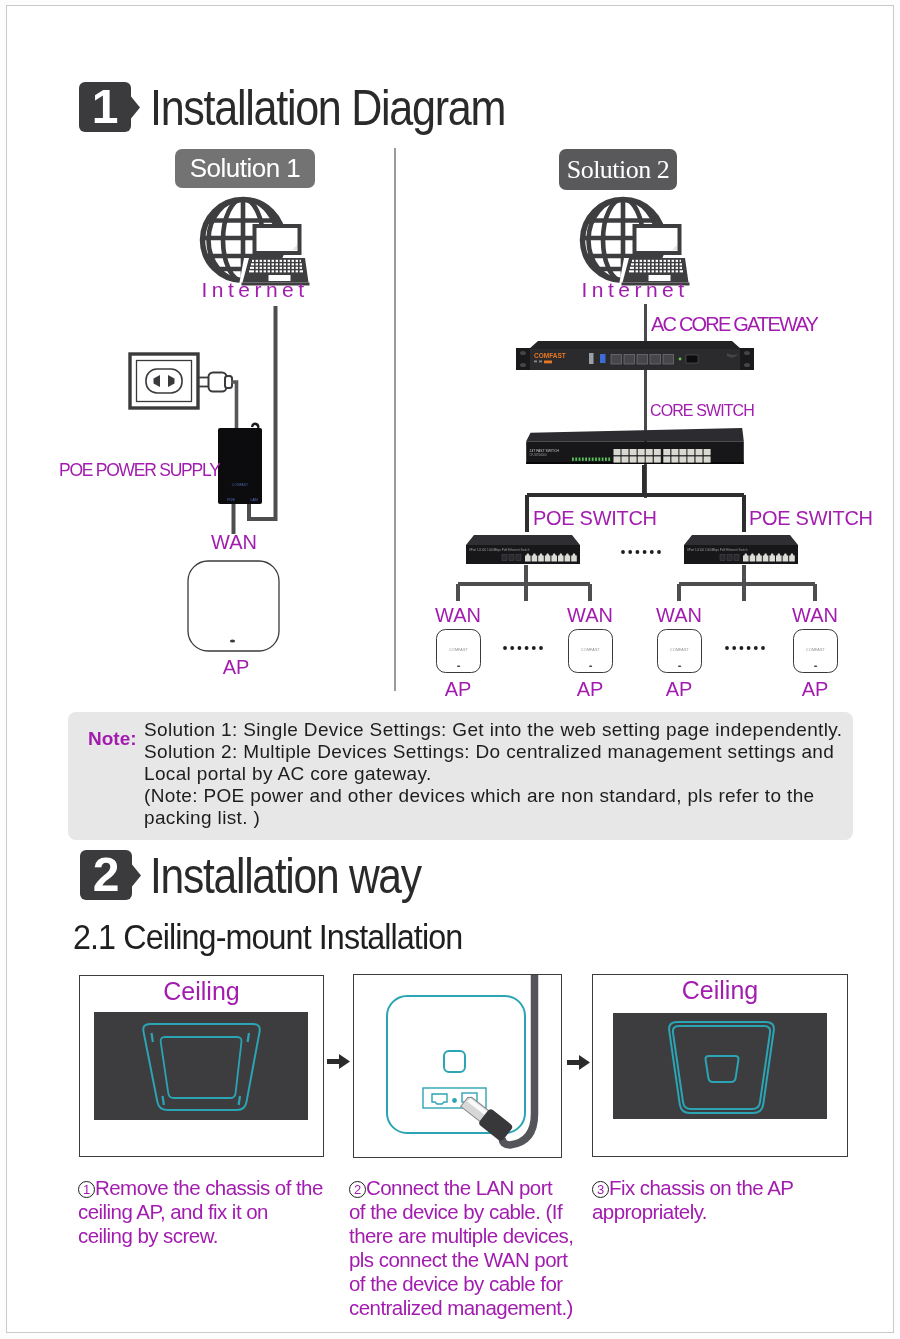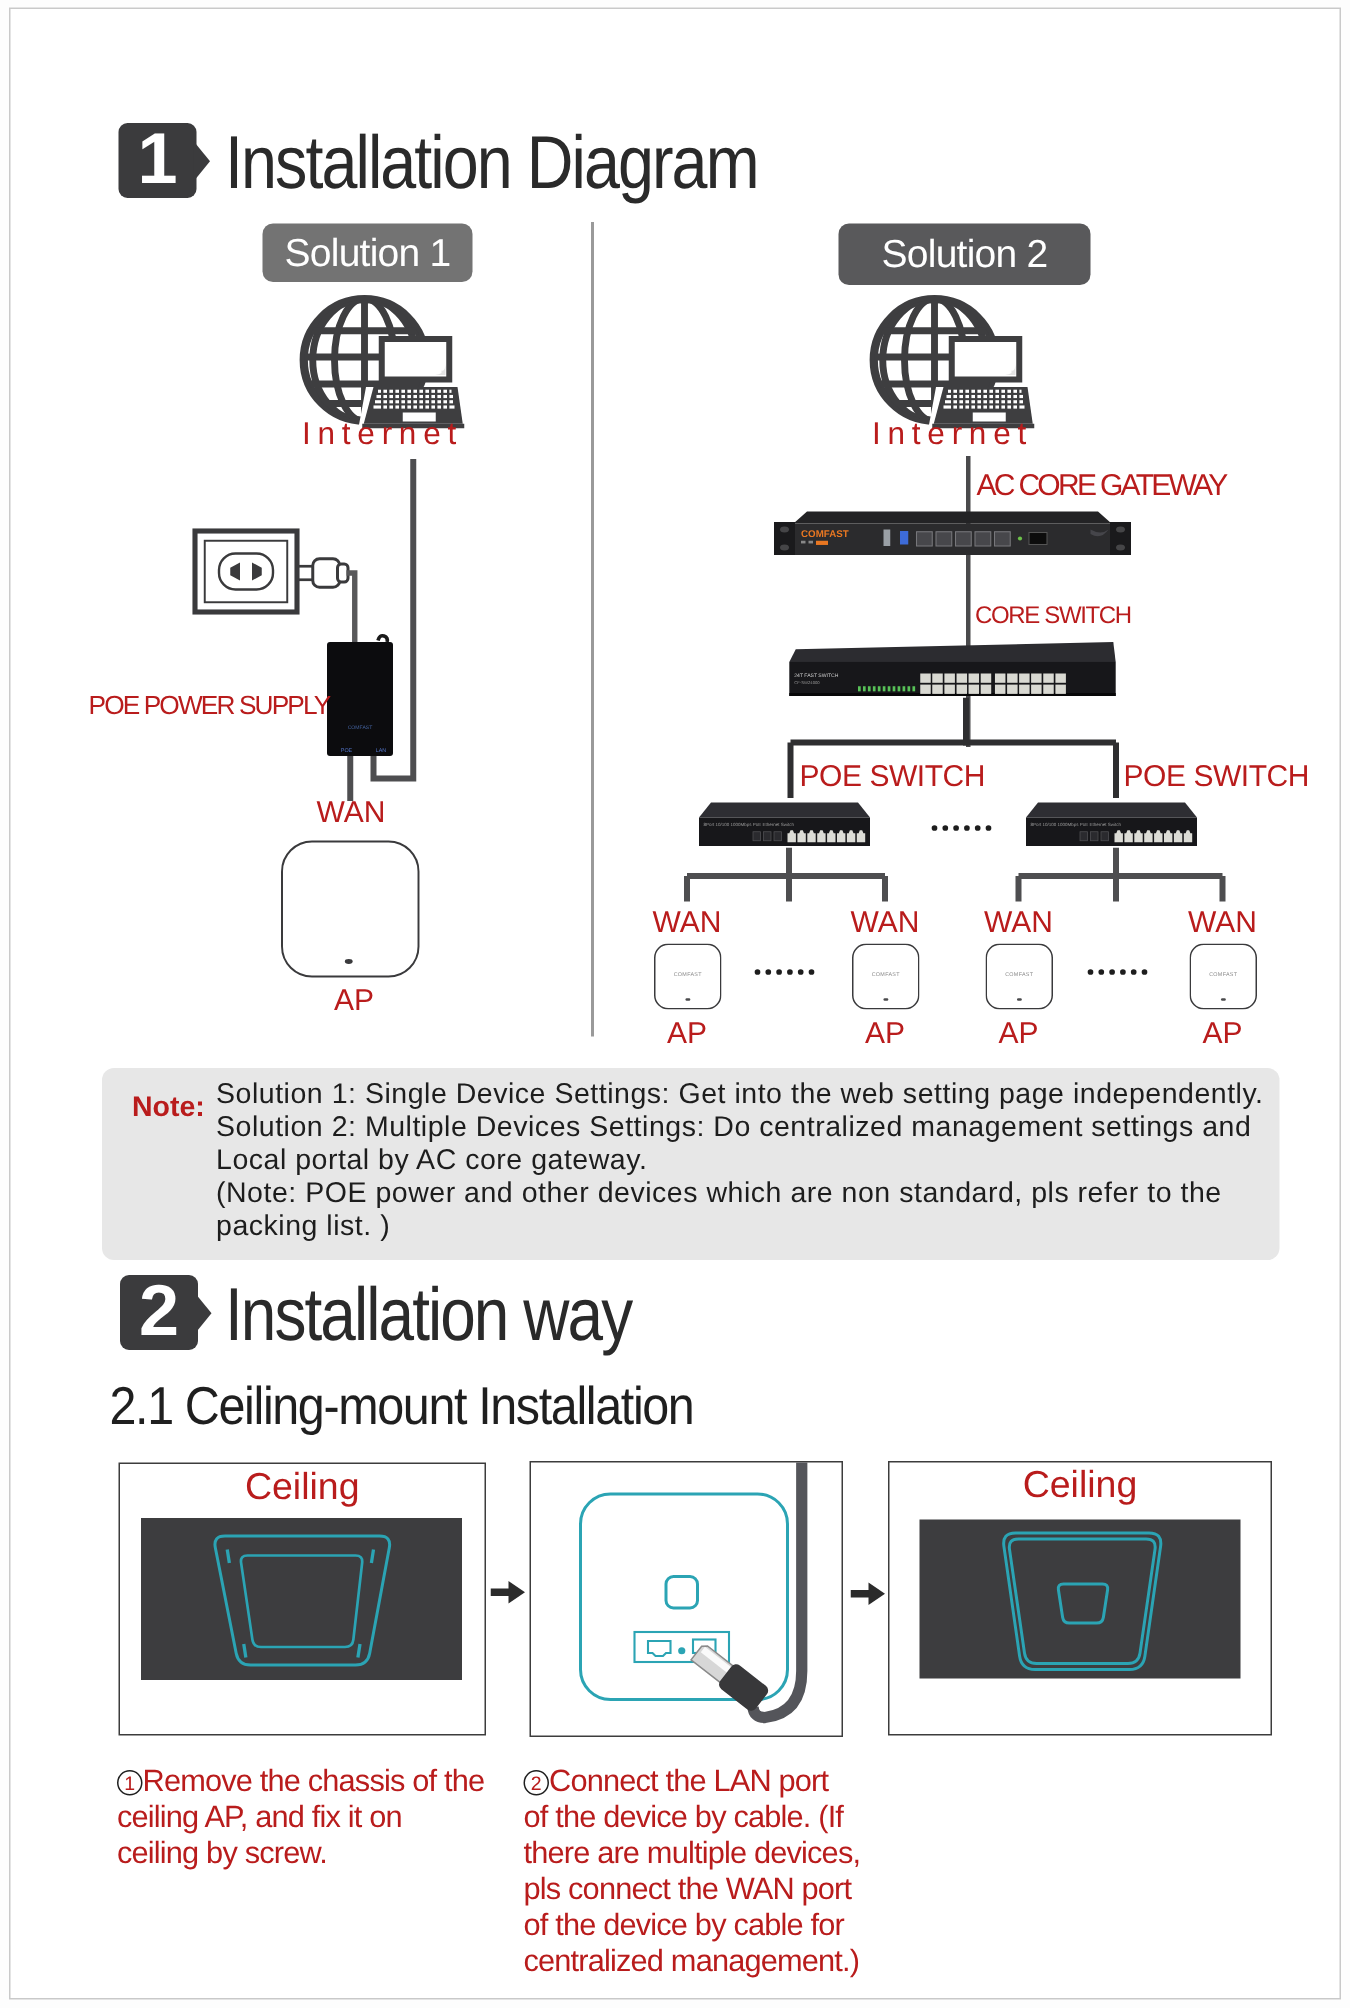--- a/index.html
+++ b/index.html
@@ -1,20 +1,20 @@
 <!DOCTYPE html>
 <html><head>
 <meta charset="utf-8">
 <style>
   html,body{margin:0;padding:0;background:#ffffff;}
   *{box-sizing:border-box;}
   body{font-family:"Liberation Sans", sans-serif;}
   #stage{position:relative;width:900px;height:1339px;overflow:hidden;background:#fdfdfd;}
   .abs{position:absolute;}
-  .lbl{position:absolute;color:#b91c1c;}
+  .lbl{position:absolute;color:#a21caf;}
   .circ{display:inline-block;width:17px;height:17px;border:1.3px solid #1f1f1f;border-radius:50%;text-align:center;font-size:13px;line-height:16px;vertical-align:1.5px;letter-spacing:0;}
 </style>
 </head>
 <body>
 <div id="stage">
 
   <div class="abs" style="left:6px;top:5px;width:888px;height:1328px;background:#ffffff;border:1px solid #c9c9c9;"></div>
 
   <div class="abs" style="left:79px;top:82px;width:52px;height:50px;background:#3b3b3d;border-radius:6px;"></div>
 
@@ -114,21 +114,21 @@
 
   <div class="lbl" style="left:204px;top:531px;width:60px;text-align:center;font-size:20px;">WAN</div>
 
   <svg class="abs" style="left:187px;top:560px;" width="93" height="92" viewBox="0 0 93 92">
     <rect x="1" y="1" width="91" height="90" rx="20" fill="#ffffff" stroke="#3a3a3c" stroke-width="1.3"></rect>
     <ellipse cx="45.5" cy="81" rx="2.6" ry="1.6" fill="#3a3a3c"></ellipse>
   </svg>
 
   <div class="lbl" style="left:206px;top:656px;width:60px;text-align:center;font-size:20px;">AP</div>
 
-  <div class="lbl" style="left:559px;top:149px;width:168px;height:41px;background:#59595b;border-radius:7px;color:#fff;font-size:26px;letter-spacing:-0.5px;display:flex;align-items:center;justify-content:center;">Solution 2</div>
+  <div class="lbl" style="left:559px;top:149px;width:118px;height:41px;background:#59595b;border-radius:7px;color:#fff;font-size:26px;letter-spacing:-0.5px;display:flex;align-items:center;justify-content:center;font-family:Liberation Serif, serif;">Solution 2</div>
 
   <svg class="abs" style="left:578px;top:196px;" width="118" height="96" viewBox="0 0 118 96">
     <defs>
         <clipPath id="gc2">
           <circle cx="45" cy="44" r="40"></circle>
         </clipPath>
       </defs>
     <g stroke="#3e3e40" fill="none">
       <circle cx="45" cy="44" r="40.5" stroke-width="5.5"></circle>
       <g clip-path="url(#gc2)" stroke-width="4.6">
@@ -469,13 +469,14 @@
   <svg class="abs" style="left:613px;top:1013px;" width="214" height="106" viewBox="0 0 214 106" fill="none" stroke="#2ba4b4">
     <path d="M 64 9 L 153 9 Q 162 9 160.73 17.91 L 150.27 91.09 Q 149 100 140 100 L 77 100 Q 68 100 66.73 91.09 L 56.27 17.91 Q 55 9 64 9 Z" stroke-width="2"></path>
     <path d="M 66 13 L 151 13 Q 158 13 157 19.93 L 147 89.07 Q 146 96 139 96 L 78 96 Q 71 96 70 89.07 L 60 19.93 Q 59 13 66 13 Z" stroke-width="2"></path>
     <path d="M 96 43 L 122 43 Q 126 43 125.4 46.9 L 122.6 65.1 Q 122 69 118 69 L 100 69 Q 96 69 95.4 65.1 L 92.6 46.9 Q 92 43 96 43 Z" stroke-width="2"></path>
   </svg>
 
   <div class="lbl" style="left:78px;top:1176px;width:280px;font-size:20.5px;letter-spacing:-0.55px;line-height:24px;"><span class="circ">1</span>Remove the chassis of the<br>ceiling AP, and fix it on<br>ceiling by screw.</div>
 
   <div class="lbl" style="left:349px;top:1176px;width:240px;font-size:20.5px;letter-spacing:-0.55px;line-height:24px;"><span class="circ">2</span>Connect the LAN port<br>of the device by cable. (If<br>there are multiple devices,<br>pls connect the WAN port<br>of the device by cable for<br>centralized management.)</div>
 
+  <div class="lbl" style="left:592px;top:1176px;width:260px;font-size:20.5px;letter-spacing:-0.55px;line-height:24px;"><span class="circ">3</span>Fix chassis on the AP<br>appropriately.</div>
 </div>
 
 </body></html>

